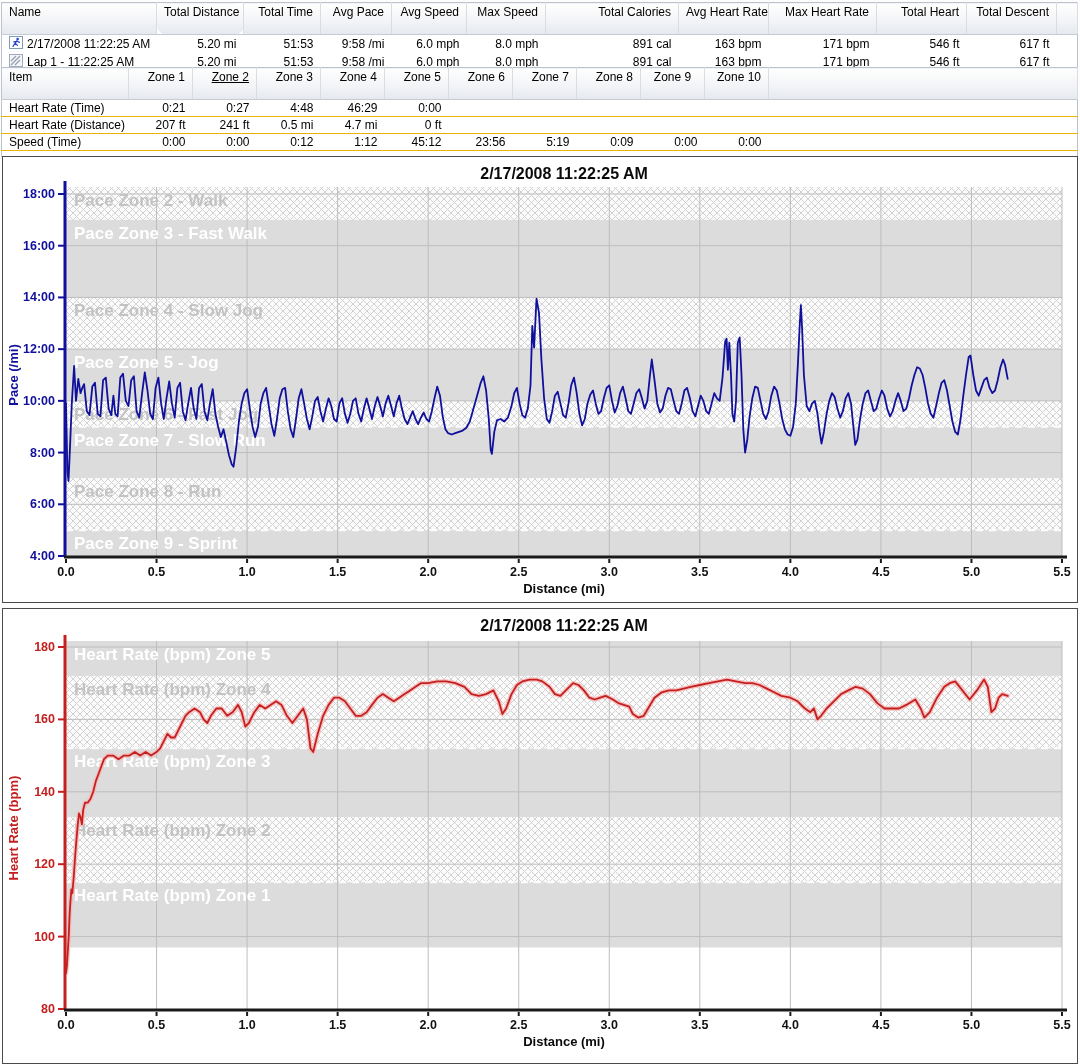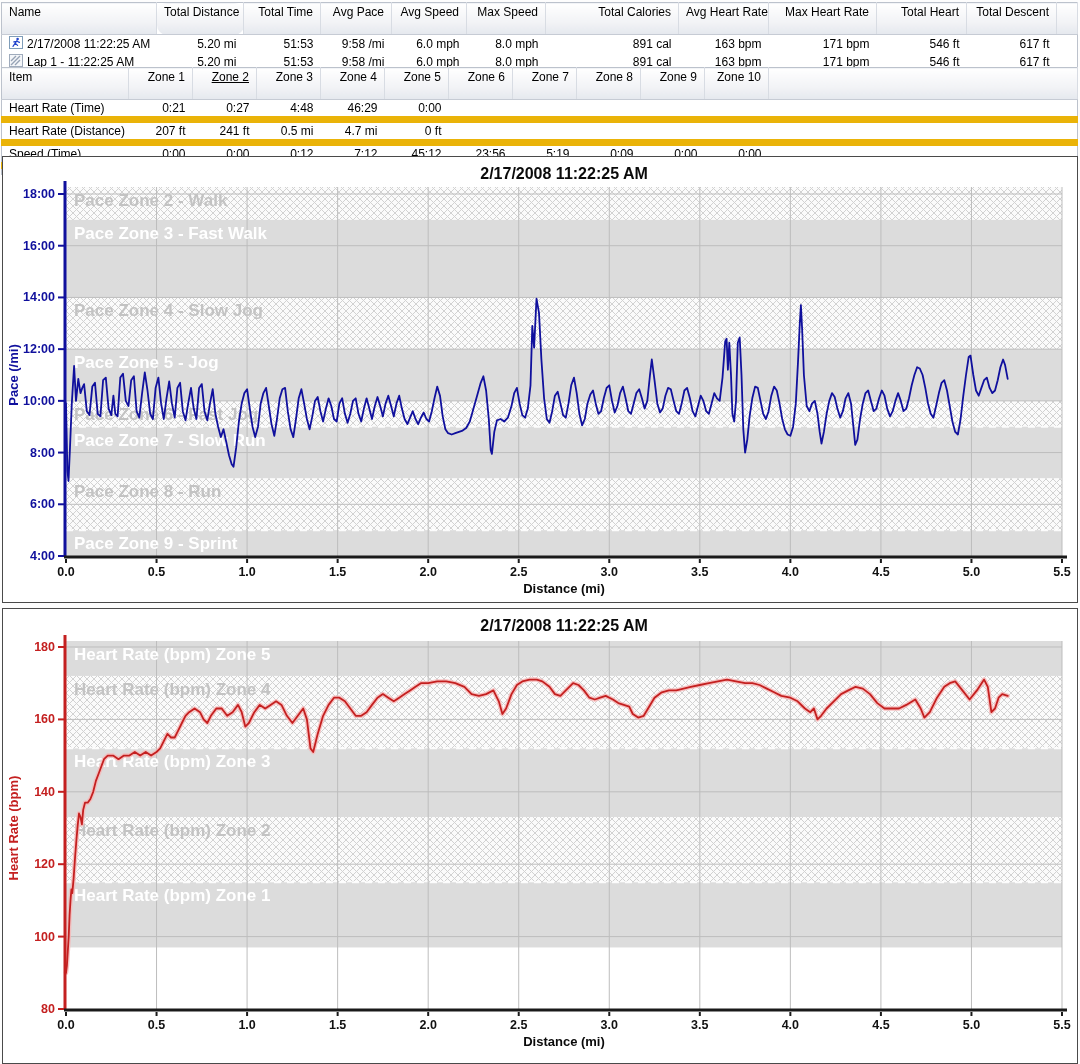--- a/index.html
+++ b/index.html
@@ -19,21 +19,21 @@
     border-right:1px solid #d8dce3;border-bottom:1px solid #c6cbd4;
     font-weight:400;padding:2px 7px 15px;height:13px;white-space:nowrap;overflow:hidden;
   }
   .lv th.a-left{text-align:left;}
   .lv th.a-right{text-align:right;}
   .lv td{
     padding:1px 7px;height:14px;text-align:right;white-space:nowrap;overflow:hidden;
     border:none;
   }
   .lv td.a-left{text-align:left;}
-  #zones-table td{border-bottom:7px solid #eab308;}
+  #zones-table td{border-bottom:1px solid #eab308;}
   .name-cell{display:flex;align-items:center;gap:4px;}
   .row-icon{width:14px;height:13px;flex:0 0 auto;display:inline-block;}
   .filler{border-right:none;}
   
   .panel{position:absolute;left:2px;width:1074px;background:#fff;border:1px solid #4a4a4a;}
   #pace-panel{top:156px;height:445px;}
   #hr-panel{top:608px;height:454px;}
   .panel svg{display:block;}
 </style>
 </head>
@@ -113,21 +113,21 @@
         <tr>
           <th class="a-left" style="width: 112px;">Item</th>
           <th class="a-right" style="width: 49px;">Zone 1</th>
           <th class="a-right" style="width: 49px; text-decoration: underline;">Zone 2</th>
           <th class="a-right" style="width: 49px; margin-left: 20px;">Zone 3</th>
           <th class="a-right" style="width: 49px;">Zone 4</th>
           <th class="a-right" style="width: 49px;">Zone 5</th>
           <th class="a-right" style="width: 49px;">Zone 6</th>
           <th class="a-right" style="width: 49px;">Zone 7</th>
           <th class="a-right" style="width: 49px; margin-left: 48px;">Zone 8</th>
-          <th class="a-right" style="width: 49px;">Zone 9</th>
+          <th class="a-right" style="width: 49px; text-align: center;">Zone 9</th>
           <th class="a-right" style="width: 49px;">Zone 10</th>
           <th class="filler"></th>
         </tr>
       </thead>
       <tbody>
         <tr>
           <td class="a-left">Heart Rate (Time)</td>
           <td>0:21</td>
           <td>0:27</td>
           <td>4:48</td>
@@ -152,21 +152,21 @@
           <td></td>
           <td></td>
           <td></td>
           <td class="filler"></td>
         </tr>
         <tr>
           <td class="a-left">Speed (Time)</td>
           <td>0:00</td>
           <td>0:00</td>
           <td>0:12</td>
-          <td>7:12</td>
+          <td>1:12</td>
           <td>45:12</td>
           <td>23:56</td>
           <td>5:19</td>
           <td>0:09</td>
           <td>0:00</td>
           <td>0:00</td>
           <td class="filler"></td>
         </tr>
         <tr>
           <td colspan="12" style="height: 3px; border-bottom: none;"></td>

